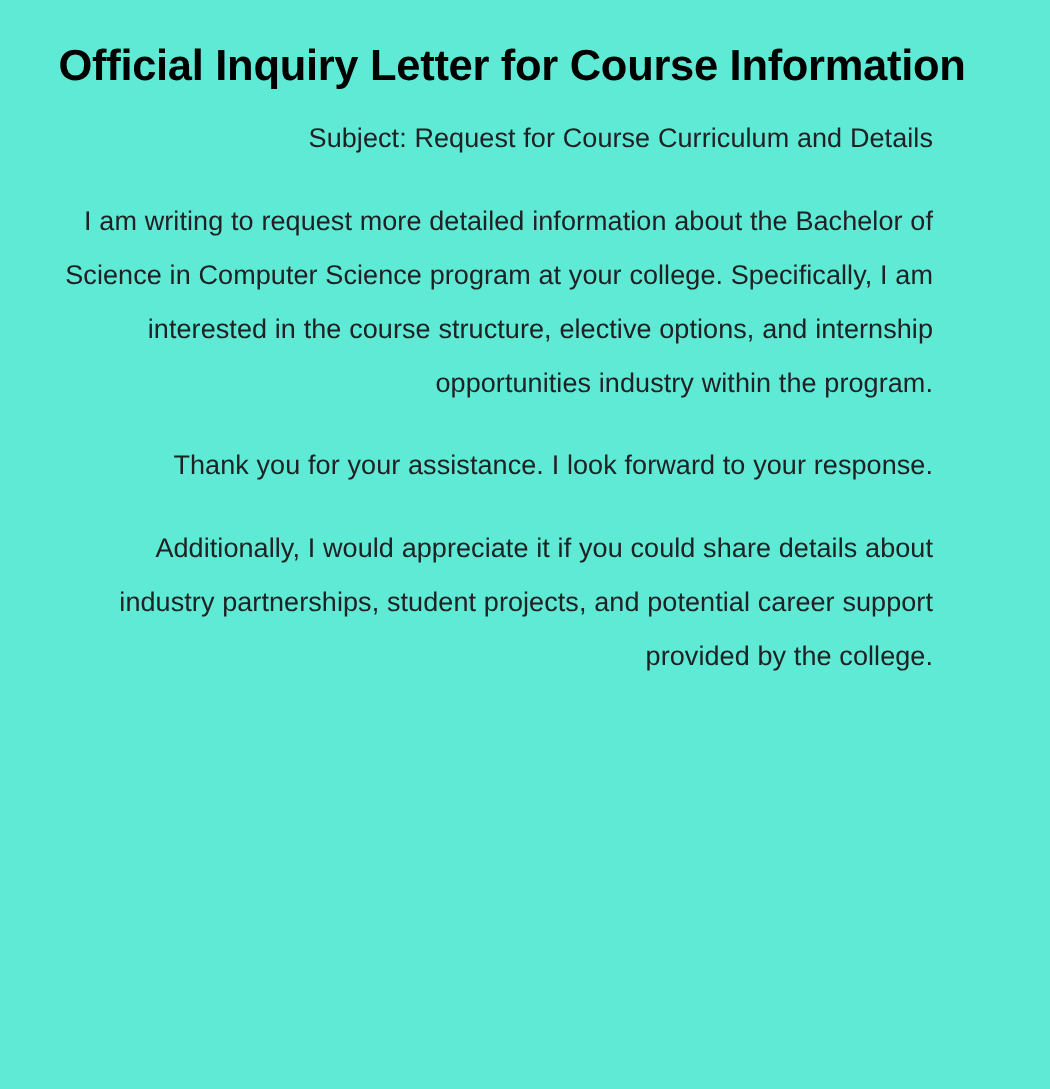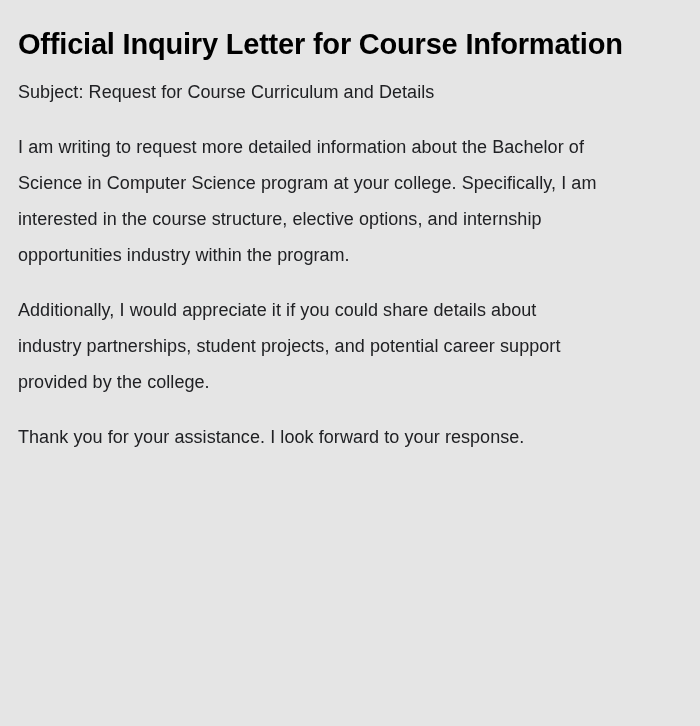--- a/index.html
+++ b/index.html
@@ -11,23 +11,23 @@
   body {
     width: 700px;
     height: 726px;
     overflow: hidden;
     font-family: "Liberation Sans", "DejaVu Sans", sans-serif;
     -webkit-font-smoothing: antialiased;
   }
   .page {
     width: 700px;
     height: 726px;
-    background: #e5e5e5;
+    background: #5eead4;
     box-sizing: border-box;
-    padding: 22px 78px 0 18px;
+    padding: 22px 78px 0 39px;
   }
   .doc-title {
     margin: 0 0 0 0;
     padding: 0;
     font-family: "Liberation Sans Narrow", "Liberation Sans", "DejaVu Sans Condensed", sans-serif;
     font-size: 29px;
     line-height: 44px;
     font-weight: 700;
     color: #000000;
     letter-spacing: -0.2px;
@@ -40,20 +40,21 @@
   .para {
     margin: 0;
     padding: 0;
     font-size: 18px;
     line-height: 36px;
     font-weight: 400;
     color: #202124;
     max-width: 585px;
     letter-spacing: 0.05px;
     word-spacing: 0.1px;
+    text-align: right;
   }
   .para + .para {
     margin-top: 19px;
   }
   .para.subject-line {
     margin-top: 8px;
   }
 </style>
 </head>
 <body>
@@ -62,20 +63,20 @@
 
   <h1 class="doc-title">Official Inquiry Letter for Course Information</h1>
 
   <div class="body-block">
 
     <p class="para subject-line">Subject: Request for Course Curriculum and Details</p>
 
 
     <p class="para">I am writing to request more detailed information about the Bachelor of Science in Computer Science program at your college. Specifically, I am interested in the course structure, elective options, and internship opportunities industry within the program.</p>
 
+    <p class="para">Thank you for your assistance. I look forward to your response.</p>
+
     <p class="para">Additionally, I would appreciate it if you could share details about industry partnerships, student projects, and potential career support provided by the college.</p>
-
-    <p class="para">Thank you for your assistance. I look forward to your response.</p>
 
 
 
   </div>
 </div>
 
 </body></html>

